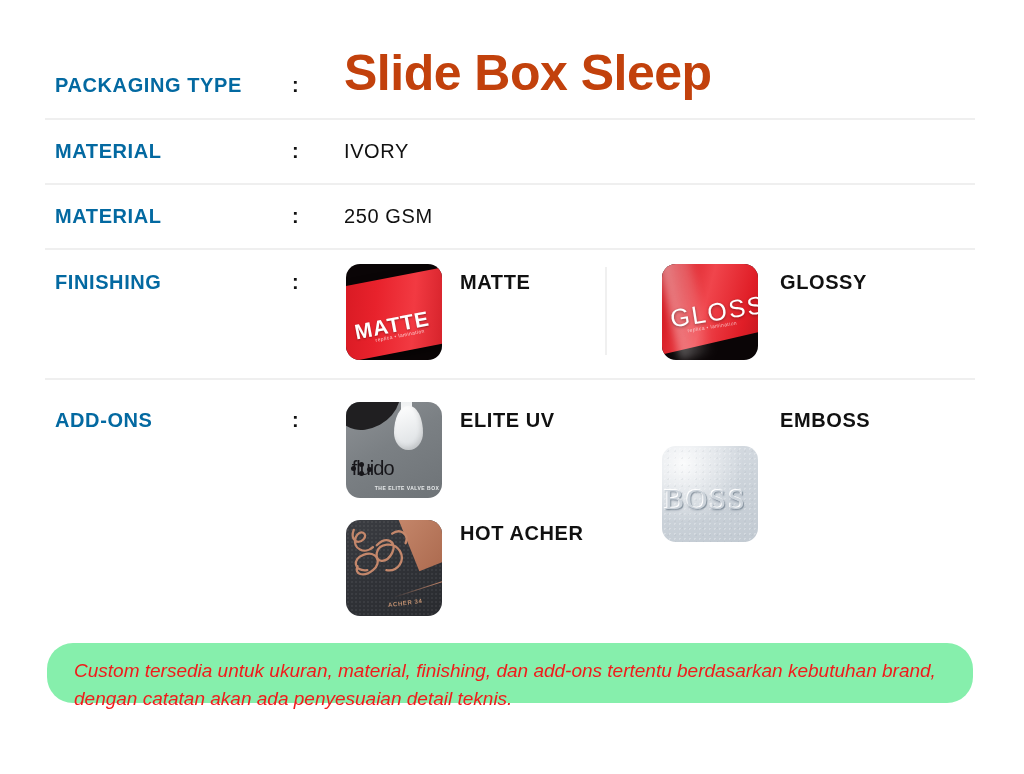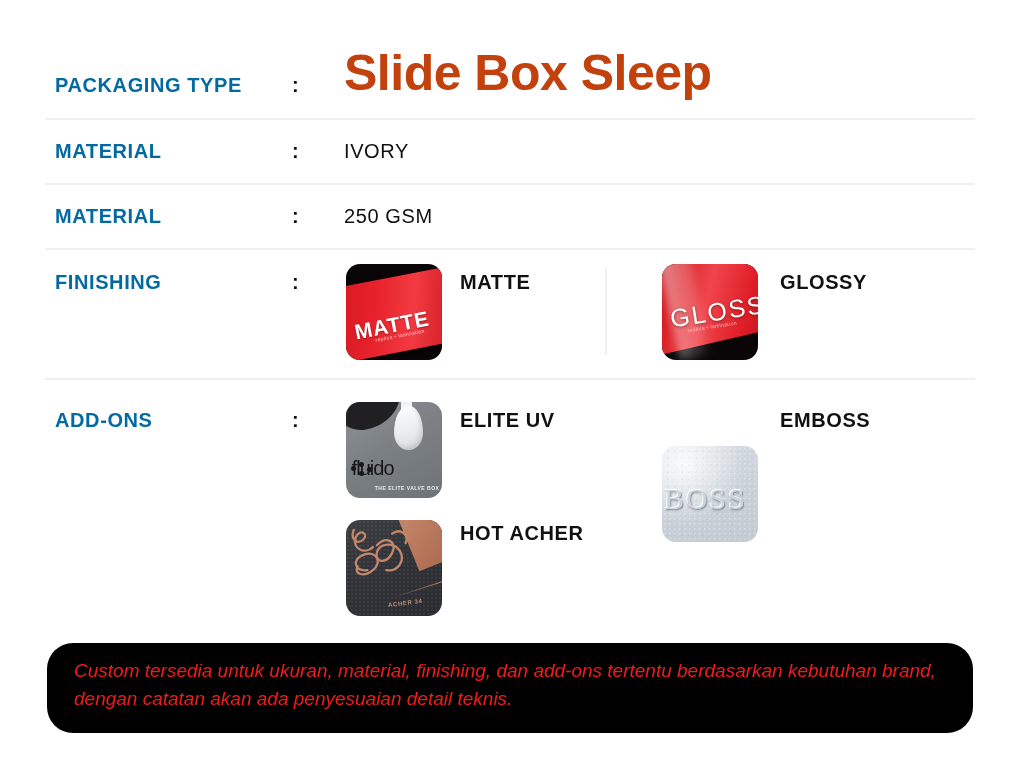--- a/index.html
+++ b/index.html
@@ -192,22 +192,22 @@
   }
   .sw-hot .grain {
     position: absolute; inset: 0;
     background-image: radial-gradient(rgba(255,255,255,.06) 1px, transparent 1px);
     background-size: 4px 4px;
   }
 
   
   .note {
     position: absolute; left: 47px; top: 643px;
-    width: 926px; height: 90px;
-    background: #000000; border-radius: 26px;
+    width: 926px; height: 60px;
+    background: #86efac; border-radius: 26px;
   }
   .note p {
     position: absolute; left: 27px; top: 14px;
     width: 880px;
     color: #F01B1B; font-style: italic;
     font-size: 19px; line-height: 1.45; font-weight: 400;
   }
 </style>
 </head>
 <body>

